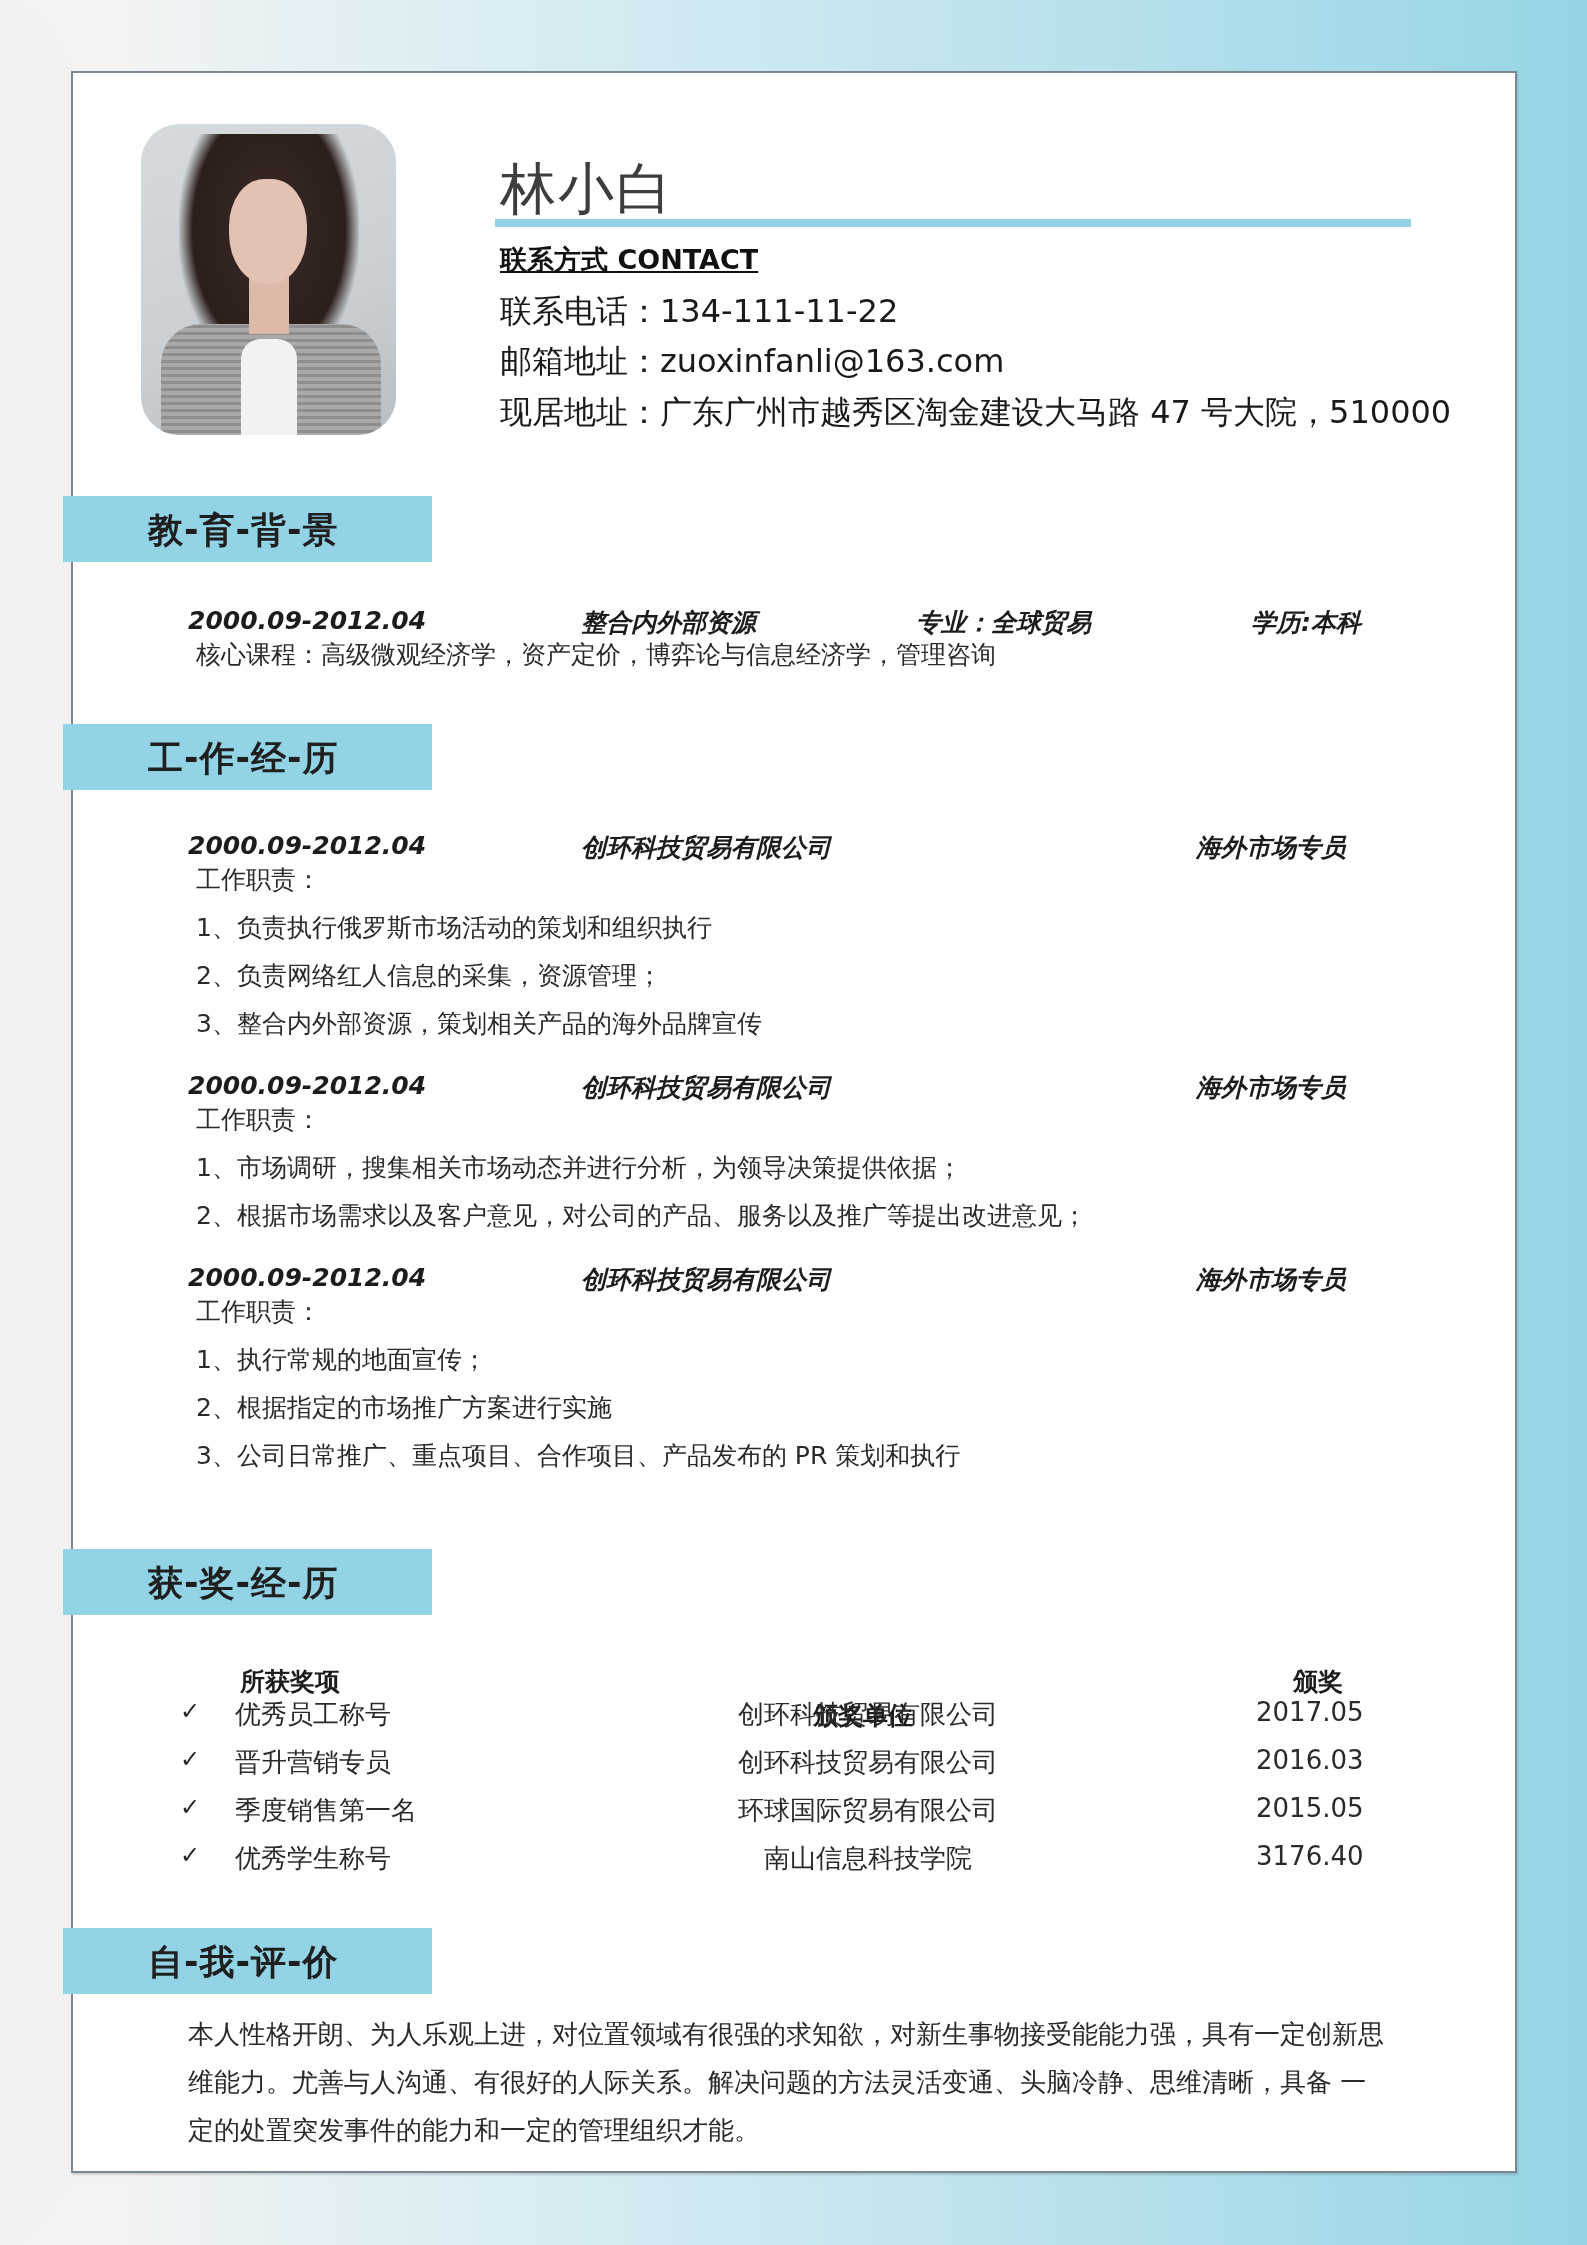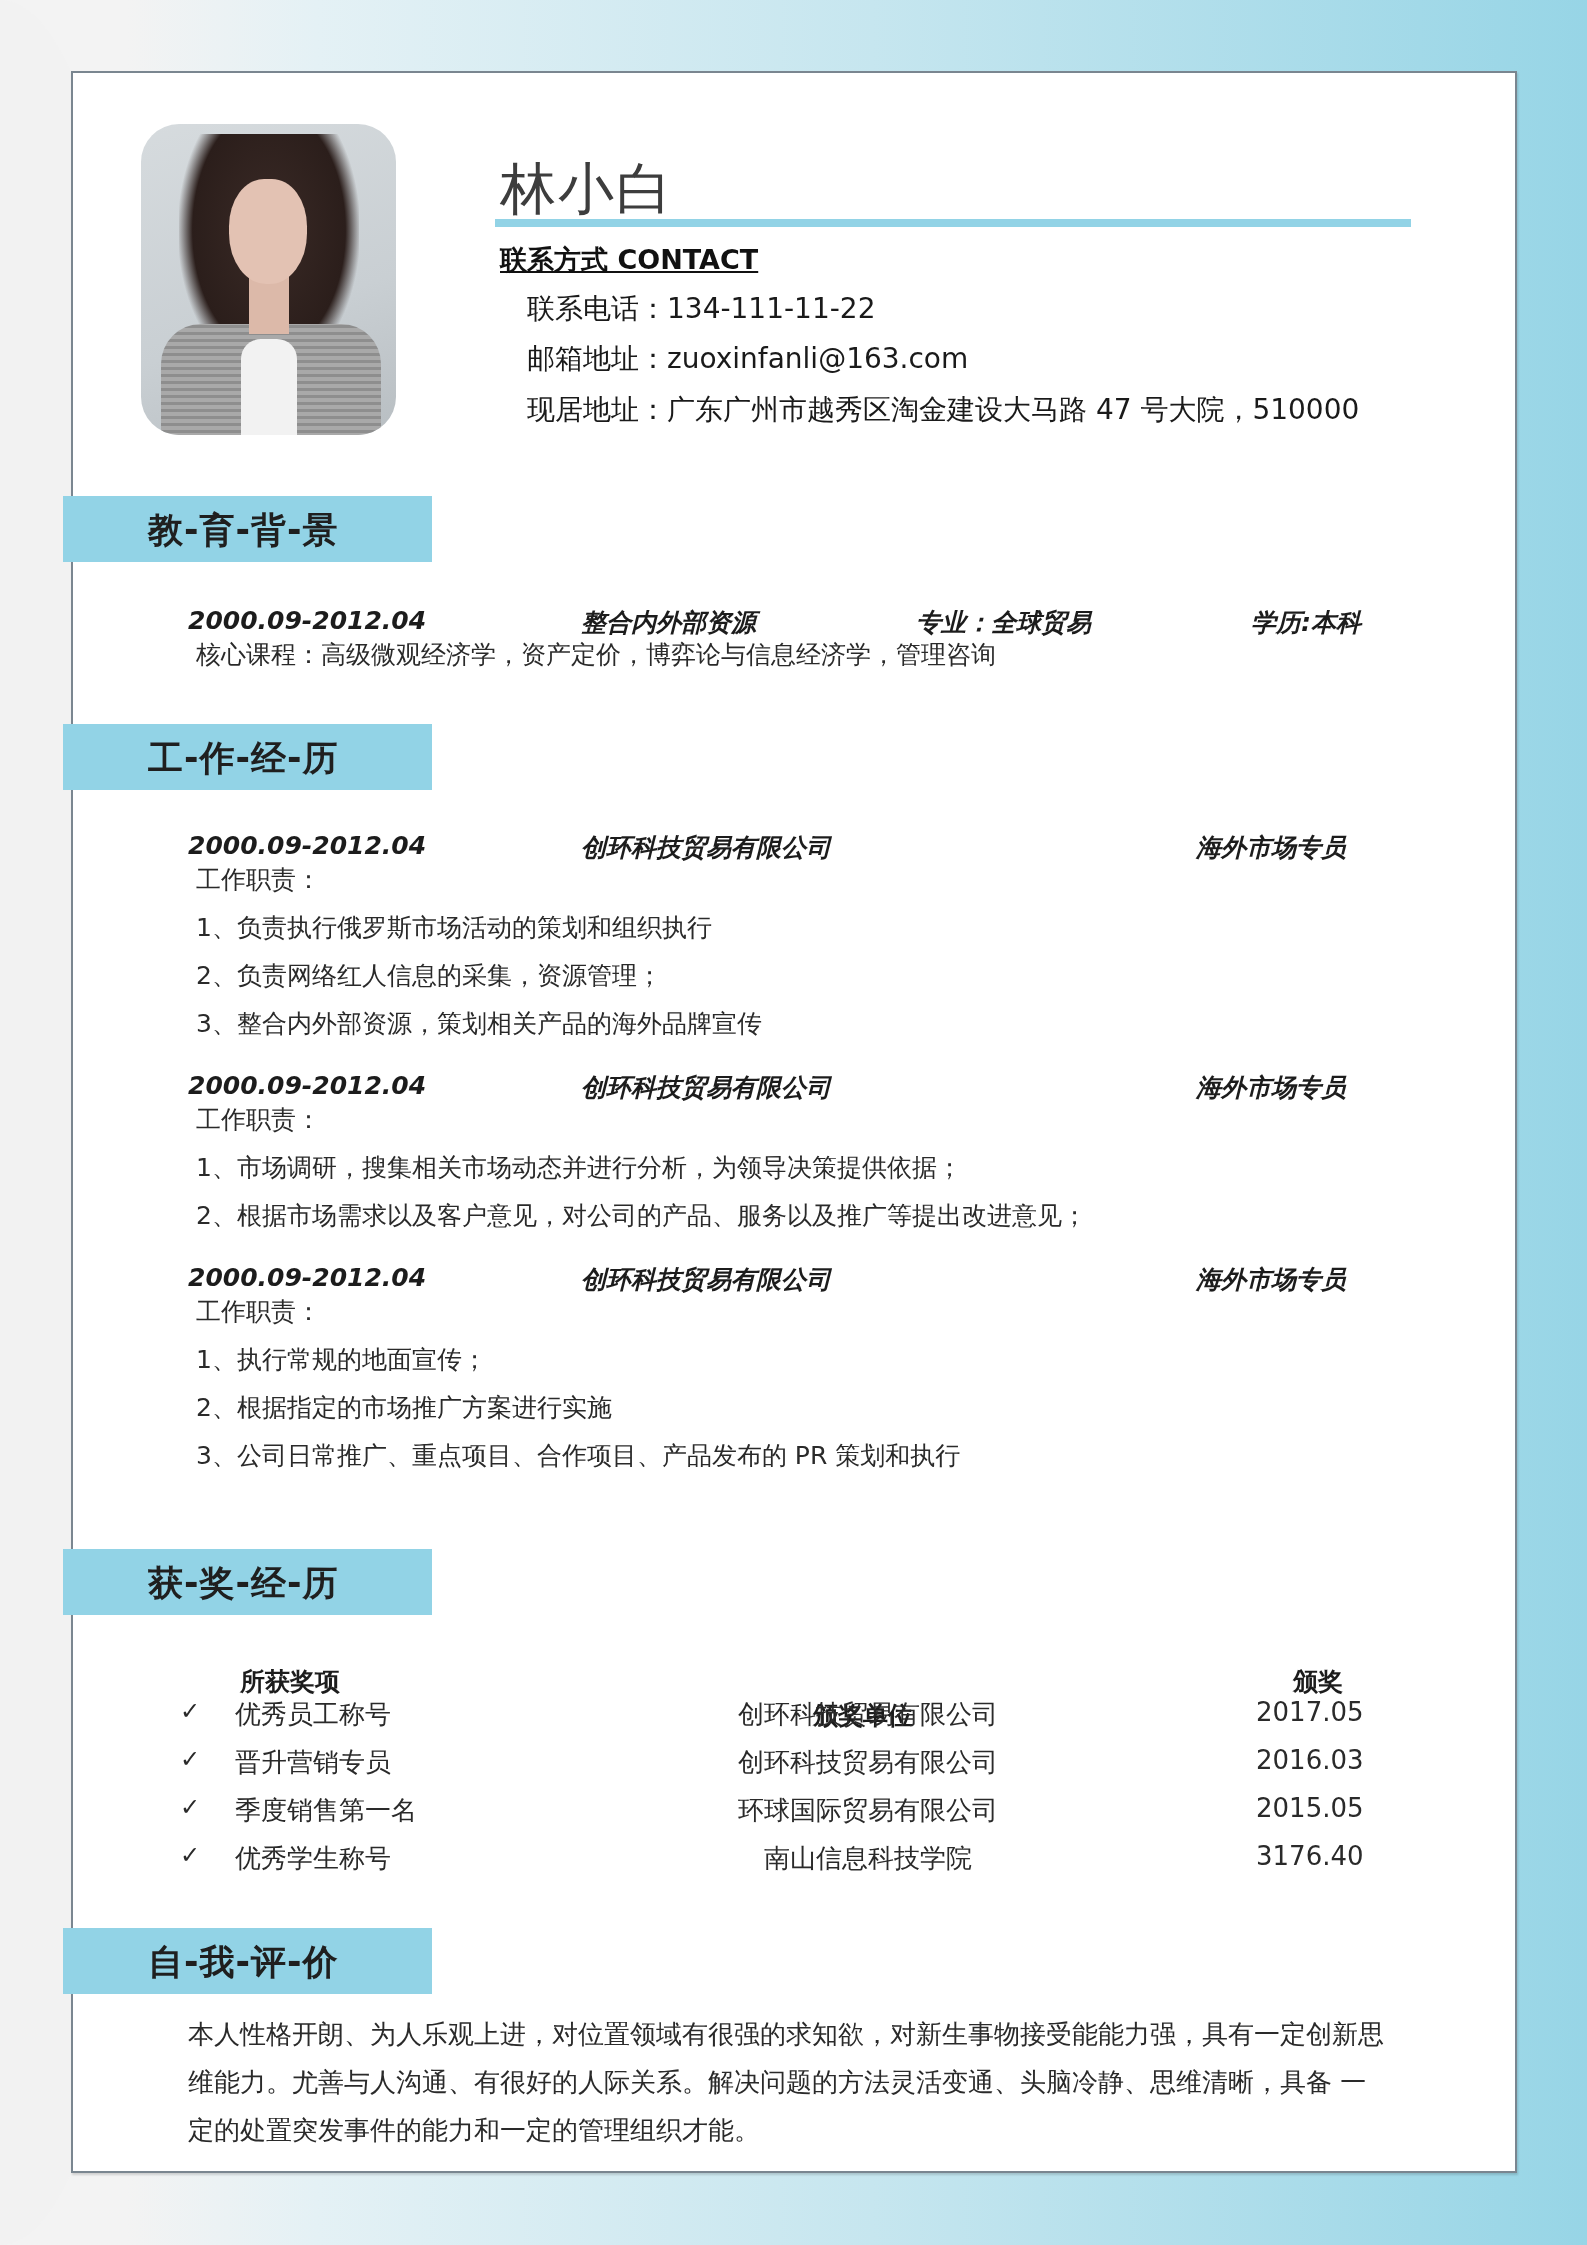--- a/index.html
+++ b/index.html
@@ -55,21 +55,21 @@
   }
   .name-rule {
     position: absolute; left: 495px; top: 219px; width: 916px; height: 8px;
     background: #92d3e6;
   }
   .contact-title {
     position: absolute; left: 500px; top: 242px;
     font-size: 27px; font-weight: bold; color: #111; text-decoration: underline;
   }
   .contact-line {
-    position: absolute; left: 527px; font-size: 28px; color: #1a1a1a;
+    position: absolute; left: 500px; font-size: 32px; color: #1a1a1a;
   }
   .section-bar {
     position: absolute; left: 63px; width: 369px; height: 66px;
     background: #92d3e6;
     padding-left: 44px;
   }
   .section-bar span {
     position: absolute; left: 85px; top: 11px;
     font-size: 35px; font-weight: bold; color: #1f1f1f; letter-spacing: 1px;
   }

